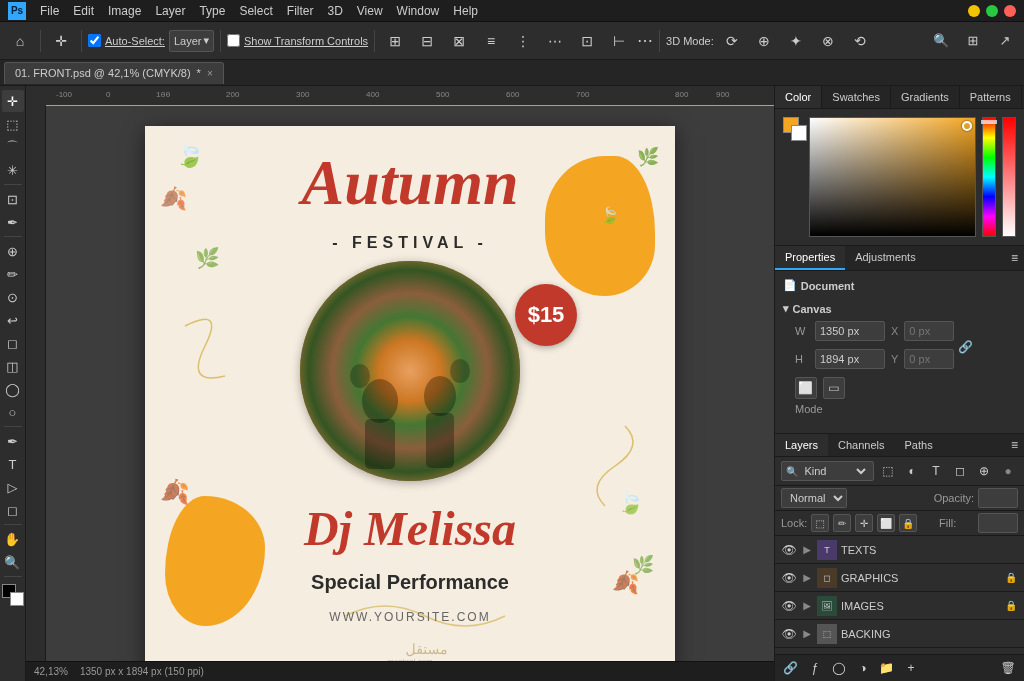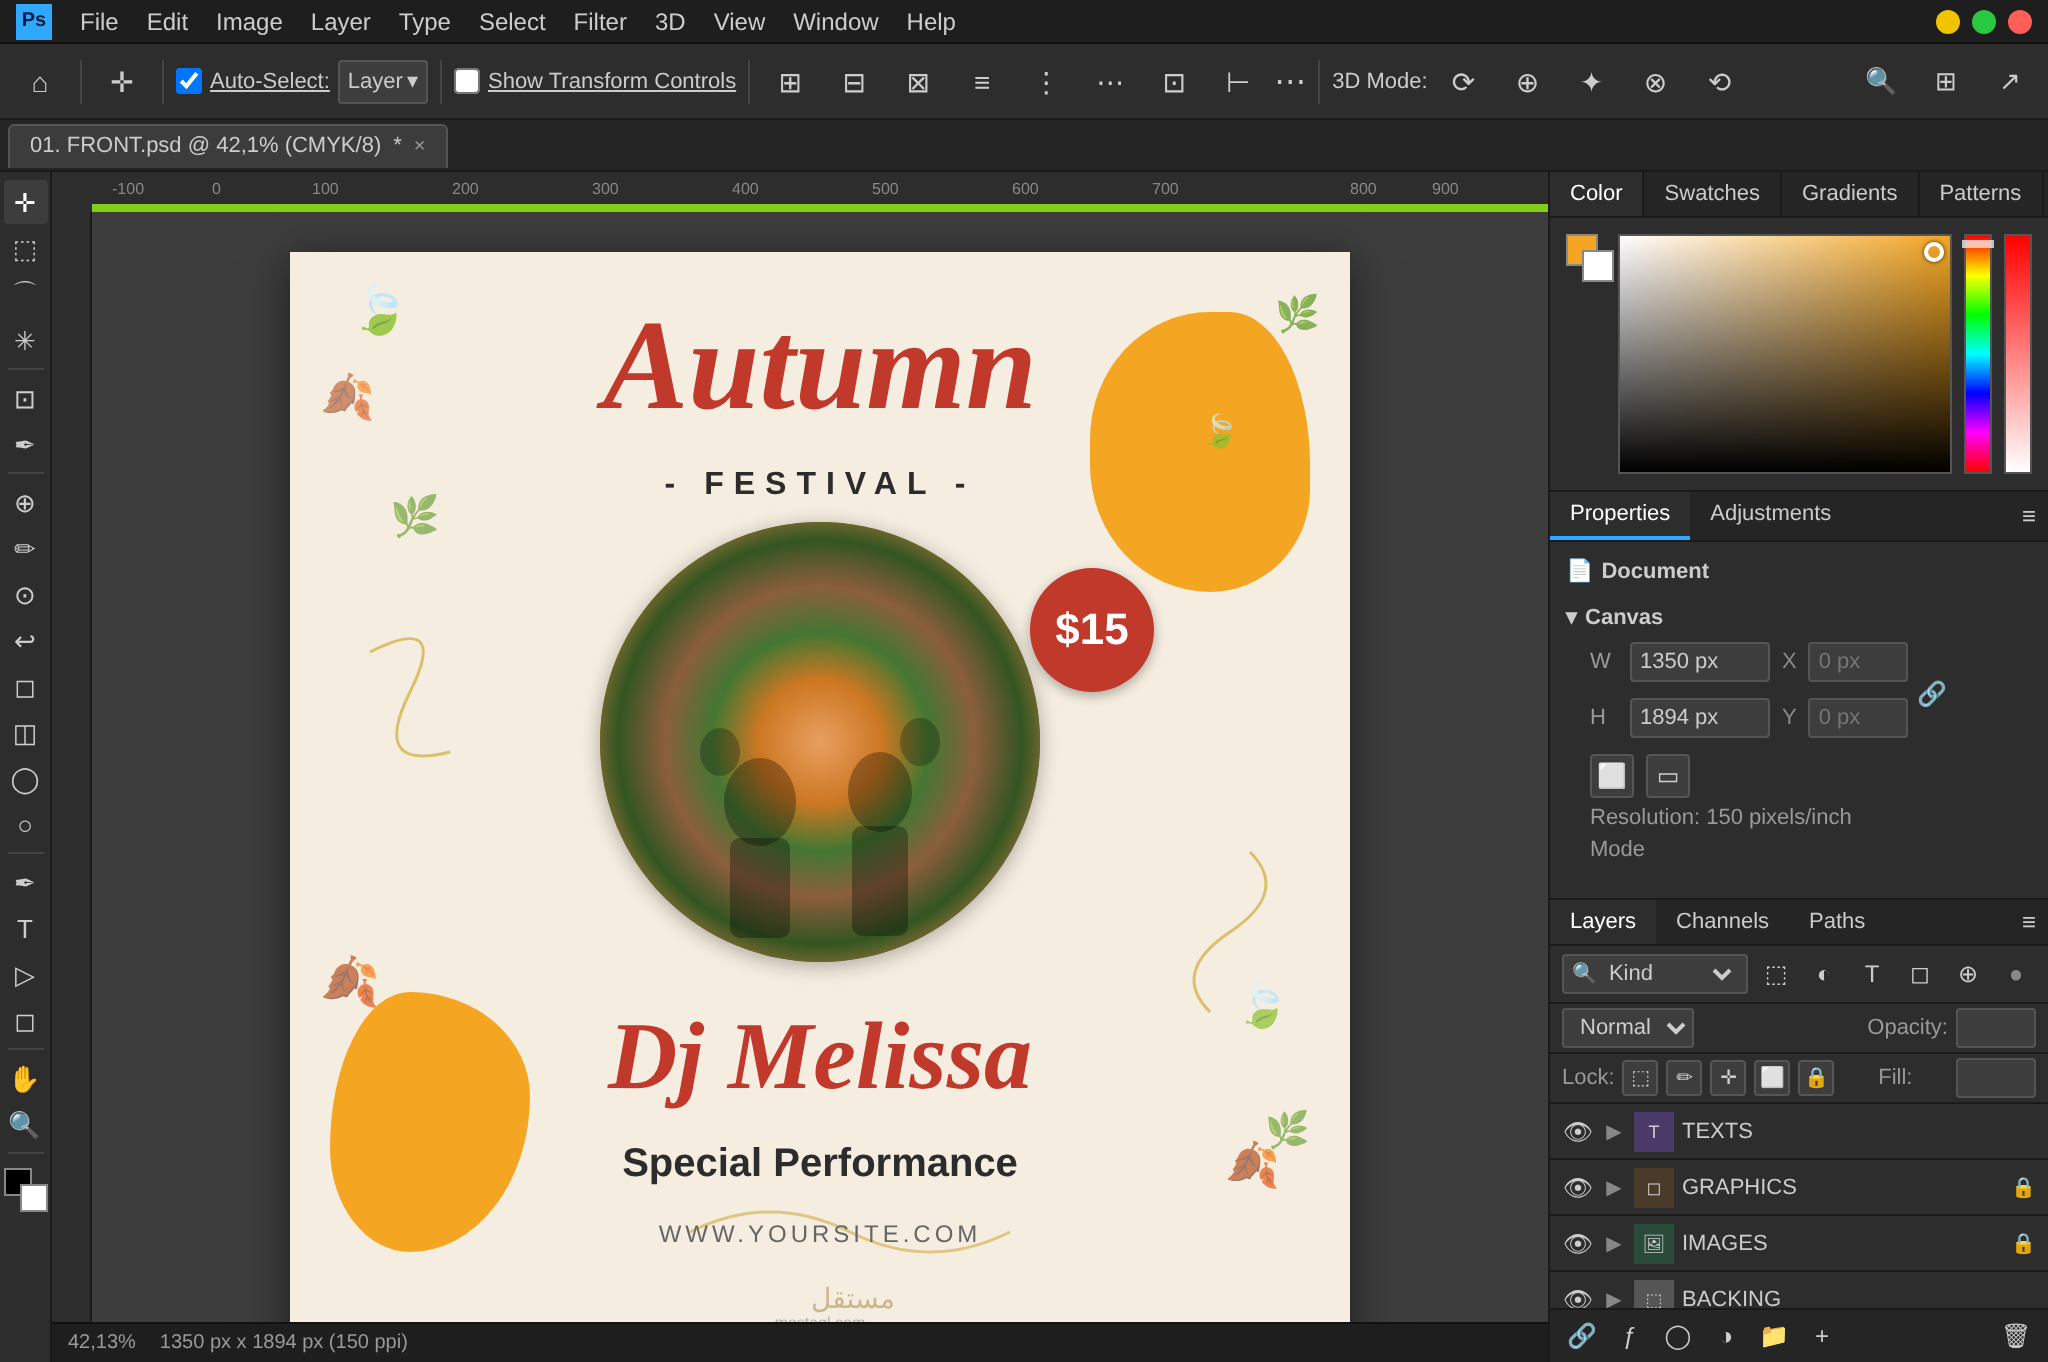--- a/index.html
+++ b/index.html
@@ -68,21 +68,21 @@
     .fg-color { width: 14px; height: 14px; background: #000; border: 1px solid #888; position: absolute; top: 0; left: 0; cursor: pointer; }
     .bg-color { width: 14px; height: 14px; background: #fff; border: 1px solid #888; position: absolute; bottom: 0; right: 0; cursor: pointer; }
 
     
     .canvas-area {
       flex: 1; background: #3d3d3d; overflow: hidden; position: relative;
       display: flex; align-items: center; justify-content: center;
     }
     .ruler-h {
       position: absolute; top: 0; left: 20px; right: 0; height: 20px;
-      background: #2d2d2d; border-bottom: 4px solid #84cc16;
+      background: #2d2d2d; border-bottom: 1px solid #84cc16;
       display: flex; align-items: center; overflow: hidden;
     }
     .ruler-v {
       position: absolute; top: 20px; left: 0; width: 20px; bottom: 0;
       background: #2d2d2d; border-right: 1px solid #1a1a1a;
     }
     .ruler-corner { position: absolute; top: 0; left: 0; width: 20px; height: 20px; background: #2d2d2d; }
     .canvas-container {
       position: absolute; top: 20px; left: 20px; right: 0; bottom: 20px;
       overflow: hidden; display: flex; align-items: flex-start; justify-content: center;
@@ -373,21 +373,21 @@
       <div class="bg-color"></div>
     </div>
   </div>
 
   <div class="canvas-area">
     <div class="ruler-corner"></div>
     <div class="ruler-h">
       <div style="font-size:8px; color:#888; display:flex; gap:0; position:absolute; left:0; top:4px;">
         <span style="position:absolute; left:10px;">-100</span>
         <span style="position:absolute; left:60px;">0</span>
-        <span style="position:absolute; left:110px;">100</span>
+        <span style="position:absolute; left:110px;font-family:Liberation Mono, monospace;">100</span>
         <span style="position:absolute; left:180px;">200</span>
         <span style="position:absolute; left:250px;">300</span>
         <span style="position:absolute; left:320px;">400</span>
         <span style="position:absolute; left:390px;">500</span>
         <span style="position:absolute; left:460px;">600</span>
         <span style="position:absolute; left:530px;">700</span>
         <span style="position:absolute; left:600px;margin-left:29px;">800</span>
         <span style="position:absolute; left:670px;">900</span>
       </div>
     </div>
@@ -514,21 +514,20 @@
                 <span class="props-unit">Y</span>
                 <input class="props-input" type="text" value="" placeholder="0 px" style="width: 50px;">
               </div>
             </div>
             <div style="display:flex; align-items:center; justify-content:center; width:16px; cursor:pointer; color:#888;">🔗</div>
           </div>
           <div class="props-icon-row" style="padding-left:12px; margin-bottom:4px;">
             <div class="props-icon-btn">⬜</div>
             <div class="props-icon-btn">▭</div>
           </div>
-          <div class="props-resolution" style="padding-left:12px;">Resolution: 150 pixels/inch</div>
           <div class="props-row" style="padding-left:12px;">
             <span class="props-mode-label">Mode</span>
           </div>
         </div>
       </div>
     </div>
 
     <div style="flex:1; display:flex; flex-direction:column; overflow:hidden;">
       <div class="layers-tabs">
         <div class="layers-tab active">Layers</div>

